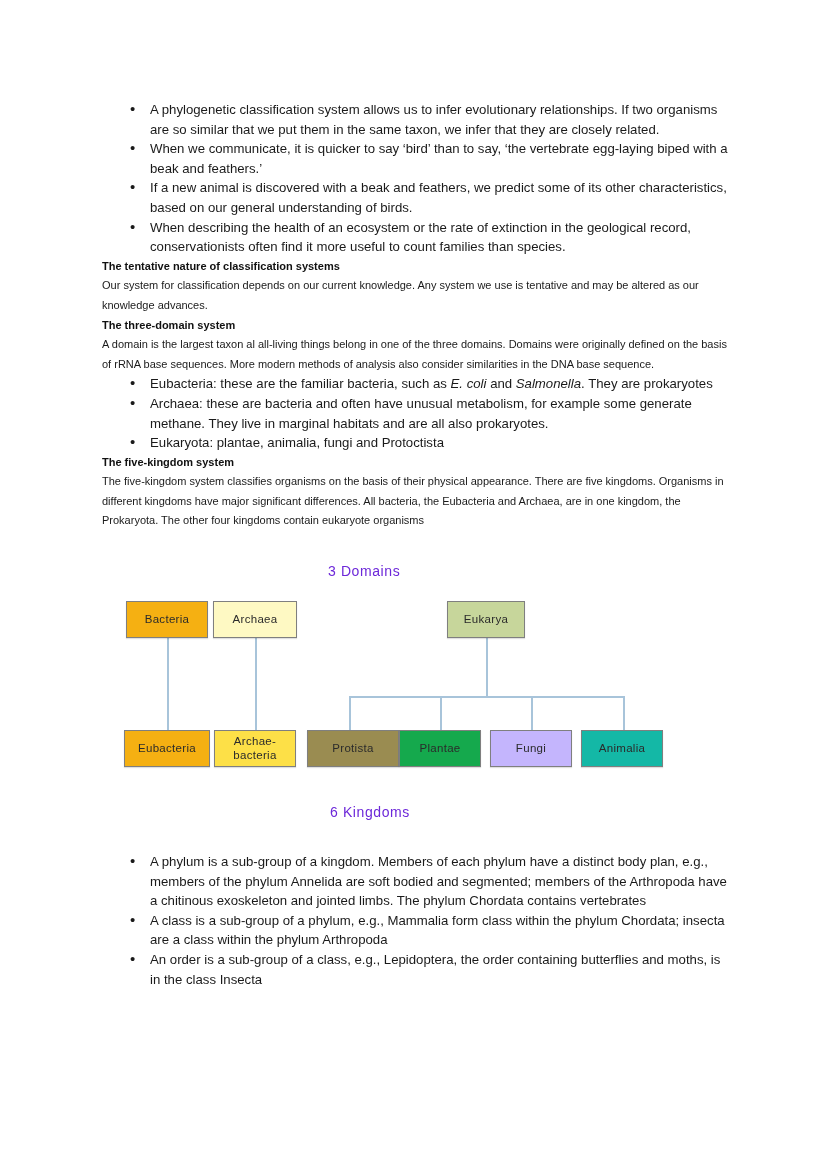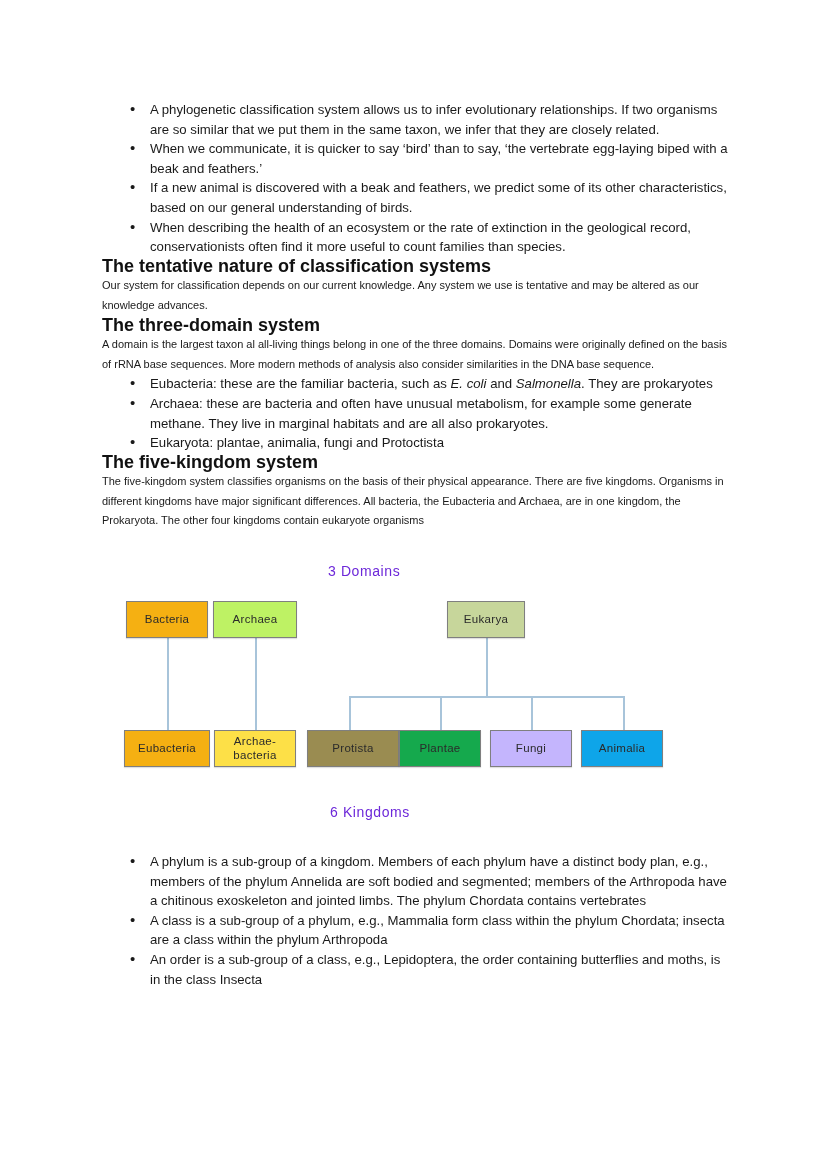--- a/index.html
+++ b/index.html
@@ -35,21 +35,21 @@
 
   
   .para {
     font-size: 11px;
     line-height: 19.6px;
     color: #1a1a1a;
     margin: 0 0 0 0;
     text-align: left;
   }
   .heading {
-    font-size: 18px;
+    font-size: 11px;
     line-height: 19.6px;
     font-weight: bold;
     color: #111111;
     margin: 0;
   }
 
   ul.bullets {
     list-style: none;
     margin: 0;
     padding: 0;
@@ -147,21 +147,21 @@
       <div class="conn v" style="left:384px; top:84px;  height:60px;"></div>
       <div class="conn h" style="left:247px; top:143px; width:276px;"></div>
       <div class="conn v" style="left:247px; top:143px; height:63px;"></div>
       <div class="conn v" style="left:338px; top:143px; height:63px;"></div>
       <div class="conn v" style="left:429px; top:143px; height:63px;"></div>
       <div class="conn v" style="left:521px; top:143px; height:63px;"></div>
 
       <div class="node" style="left:24px; top:48px; width:82px; height:37px; background:#F5B012;">
         <span>Bacteria</span>
       </div>
-      <div class="node" style="left:111px; top:48px; width:84px; height:37px; background:#bef264;">
+      <div class="node" style="left:111px; top:48px; width:84px; height:37px; background:#fef9c3;">
         <span>Archaea</span>
       </div>
       <div class="node" style="left:345px; top:48px; width:78px; height:37px; background:#C7D69B;">
         <span>Eukarya</span>
       </div>
 
       <div class="node" style="left:22px; top:177px; width:86px; height:37px; background:#F5B012;">
         <span>Eubacteria</span>
       </div>
       <div class="node" style="left:112px; top:177px; width:82px; height:37px; background:#fde047;">
@@ -169,21 +169,21 @@
       </div>
       <div class="node" style="left:205px; top:177px; width:92px; height:37px; background:#9A8C51;">
         <span>Protista</span>
       </div>
       <div class="node" style="left:297px; top:177px; width:82px; height:37px; background:#15A94D;">
         <span>Plantae</span>
       </div>
       <div class="node" style="left:388px; top:177px; width:82px; height:37px; background:#c4b5fd;">
         <span>Fungi</span>
       </div>
-      <div class="node" style="left:479px; top:177px; width:82px; height:37px; background:#0ea5e9;">
+      <div class="node" style="left:479px; top:177px; width:82px; height:37px; background:#14b8a6;">
         <span>Animalia</span>
       </div>
 
       <div class="dlabel" style="left:228px; top:251px;">6 Kingdoms</div>
     </div>
 
     <ul class="bullets" style="margin-top:24px;">
       <li>A phylum is a sub-group of a kingdom. Members of each phylum have a distinct body plan, e.g., members of the phylum Annelida are soft bodied and segmented; members of the Arthropoda have a chitinous exoskeleton and jointed limbs. The phylum Chordata contains vertebrates</li>
       <li>A class is a sub-group of a phylum, e.g., Mammalia form class within the phylum Chordata; insecta are a class within the phylum Arthropoda</li>
       <li>An order is a sub-group of a class, e.g., Lepidoptera, the order containing butterflies and moths, is in the class Insecta</li>

